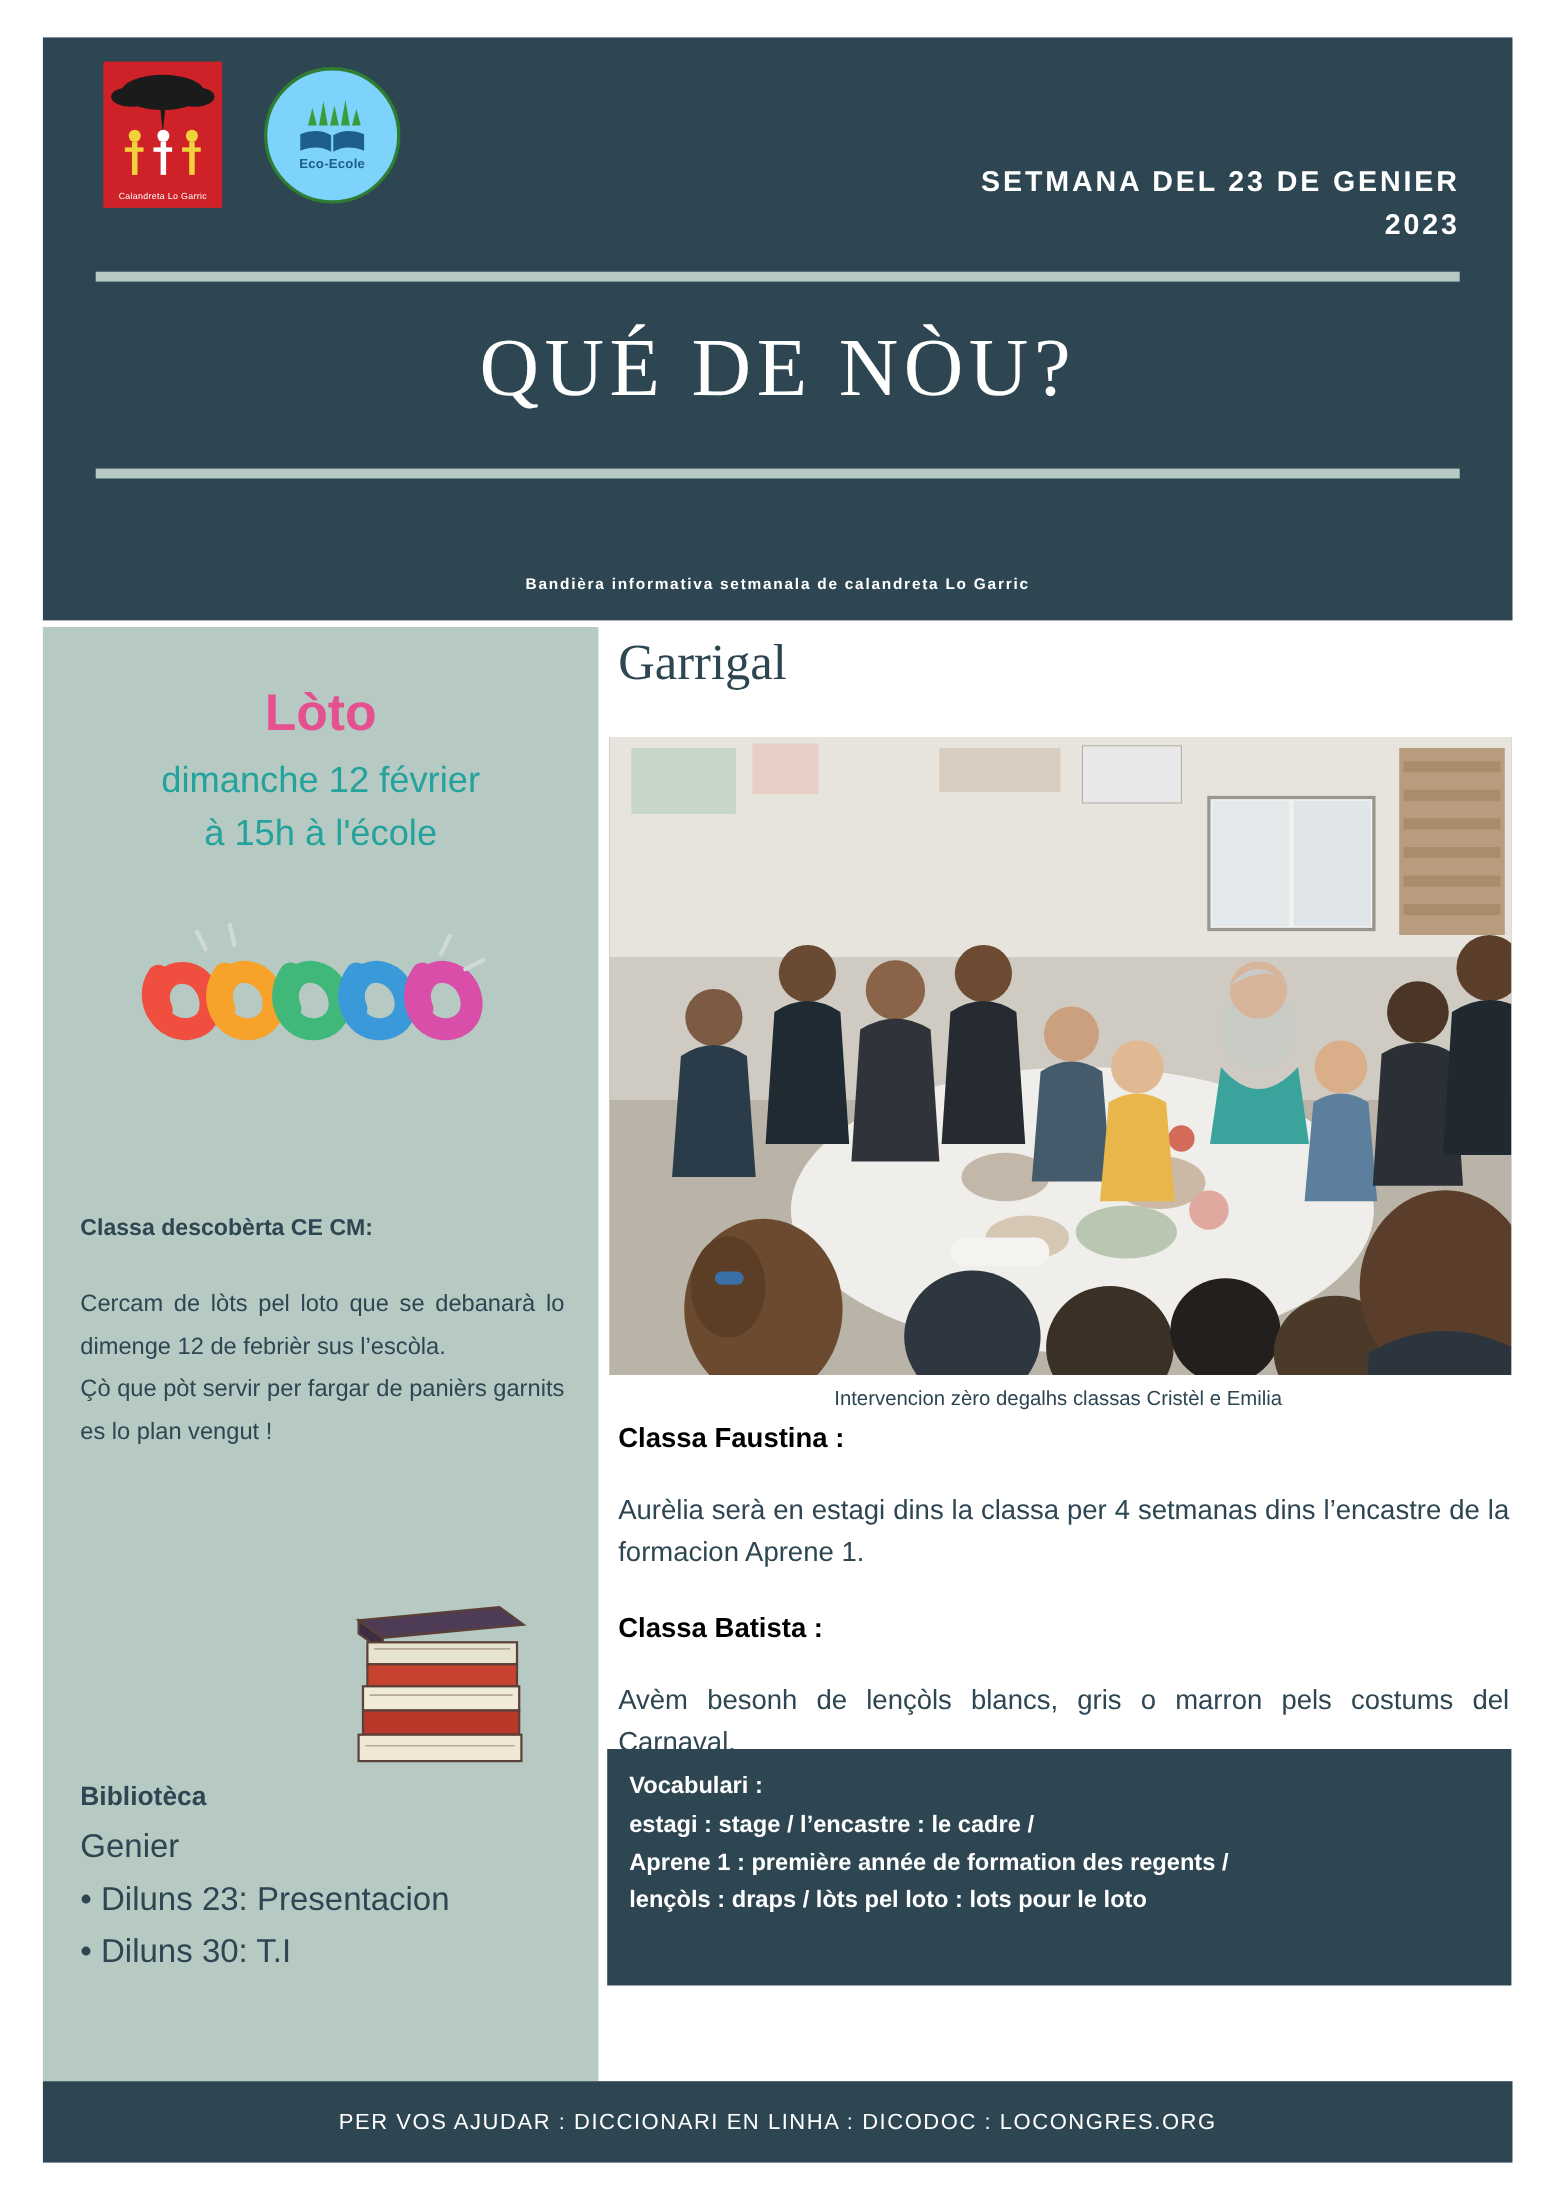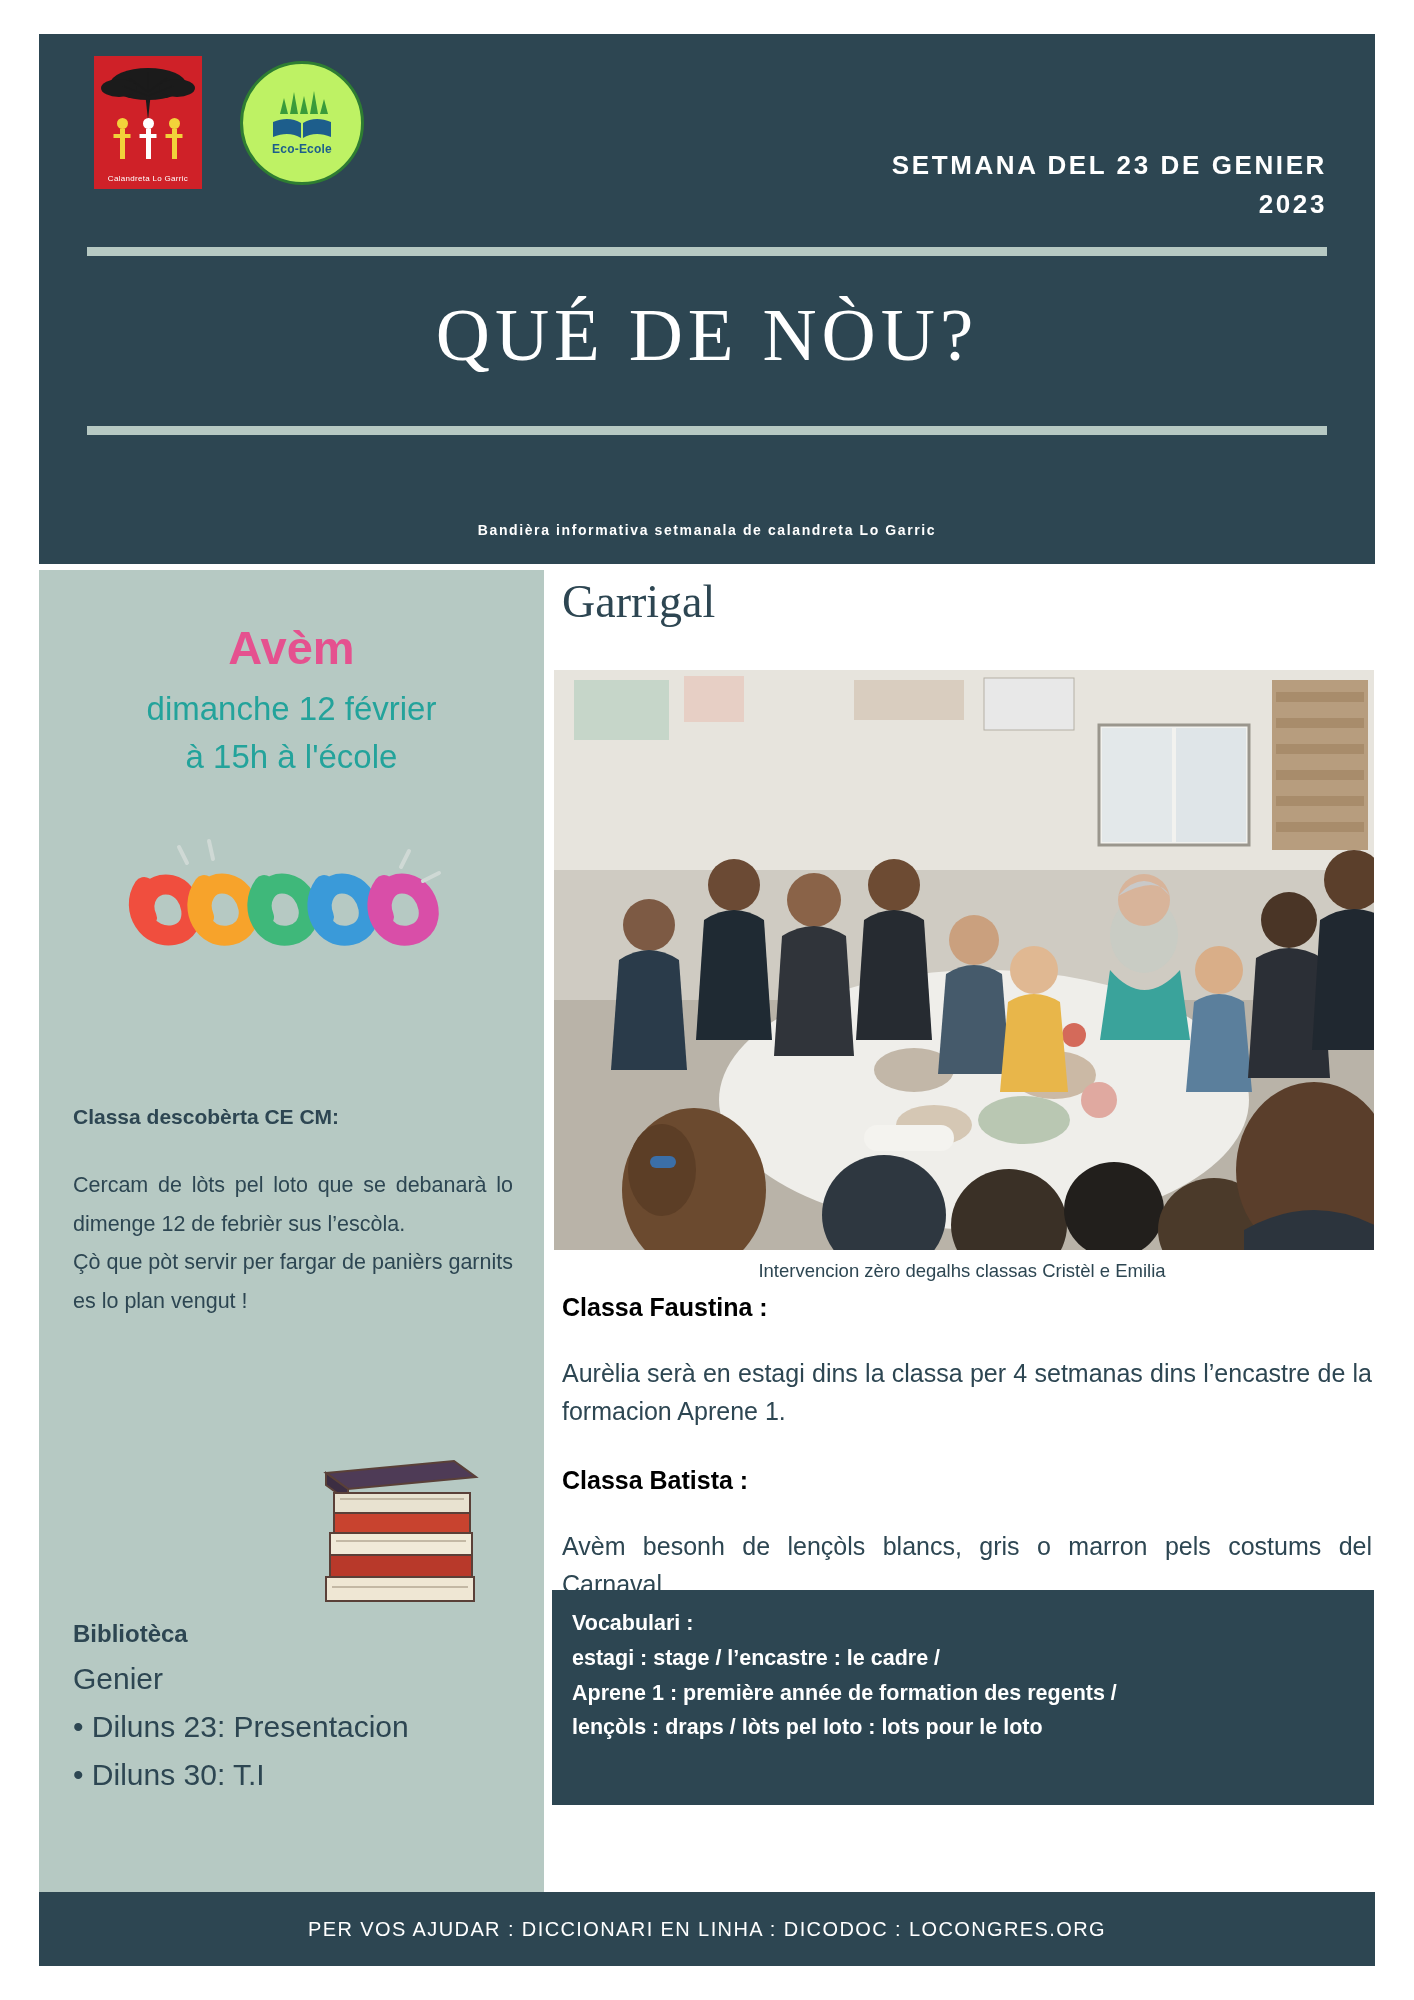--- a/index.html
+++ b/index.html
@@ -93,21 +93,21 @@
     left: 0; right: 0;
     text-align: center;
     color: #ffffff;
     font-size: 8px;
     letter-spacing: .3px;
   }
   .logo-eco {
     width: 118px;
     height: 118px;
     border-radius: 50%;
-    background: #bef264;
+    background: #7dd3fc;
     border: 3px solid #2e7d32;
     position: relative;
     overflow: hidden;
     display: flex;
     flex-direction: column;
     align-items: center;
     justify-content: center;
   }
   .logo-eco .eco-tree {
     width: 56px;
@@ -401,21 +401,21 @@
       <div>2023</div>
     </div>
 
     <div class="rule top"></div>
     <div class="header-title">QUÉ DE NÒU?</div>
     <div class="rule bottom"></div>
     <div class="header-sub">Bandièra informativa setmanala de calandreta Lo Garric</div>
   </div>
 
   <div class="left-col">
-    <div class="loto-title">Avèm</div>
+    <div class="loto-title">Lòto</div>
     <div class="loto-date">
       <div>dimanche 12 février</div>
       <div>à 15h à l'école</div>
     </div>
 
     <svg class="ribbon" viewBox="0 0 360 150">
       <g fill="none" stroke-width="20" stroke-linecap="round">
         <path d="M35 72 C20 95 40 125 65 120 C92 115 85 75 62 70 C42 66 30 85 38 103" stroke="#f04e3e"></path>
         <path d="M95 70 C78 94 96 126 122 120 C150 113 142 74 118 69 C98 65 88 85 95 102" stroke="#f7a32b"></path>
         <path d="M155 70 C138 94 156 126 182 120 C210 113 202 74 178 69 C158 65 148 85 155 102" stroke="#3fb87a"></path>

